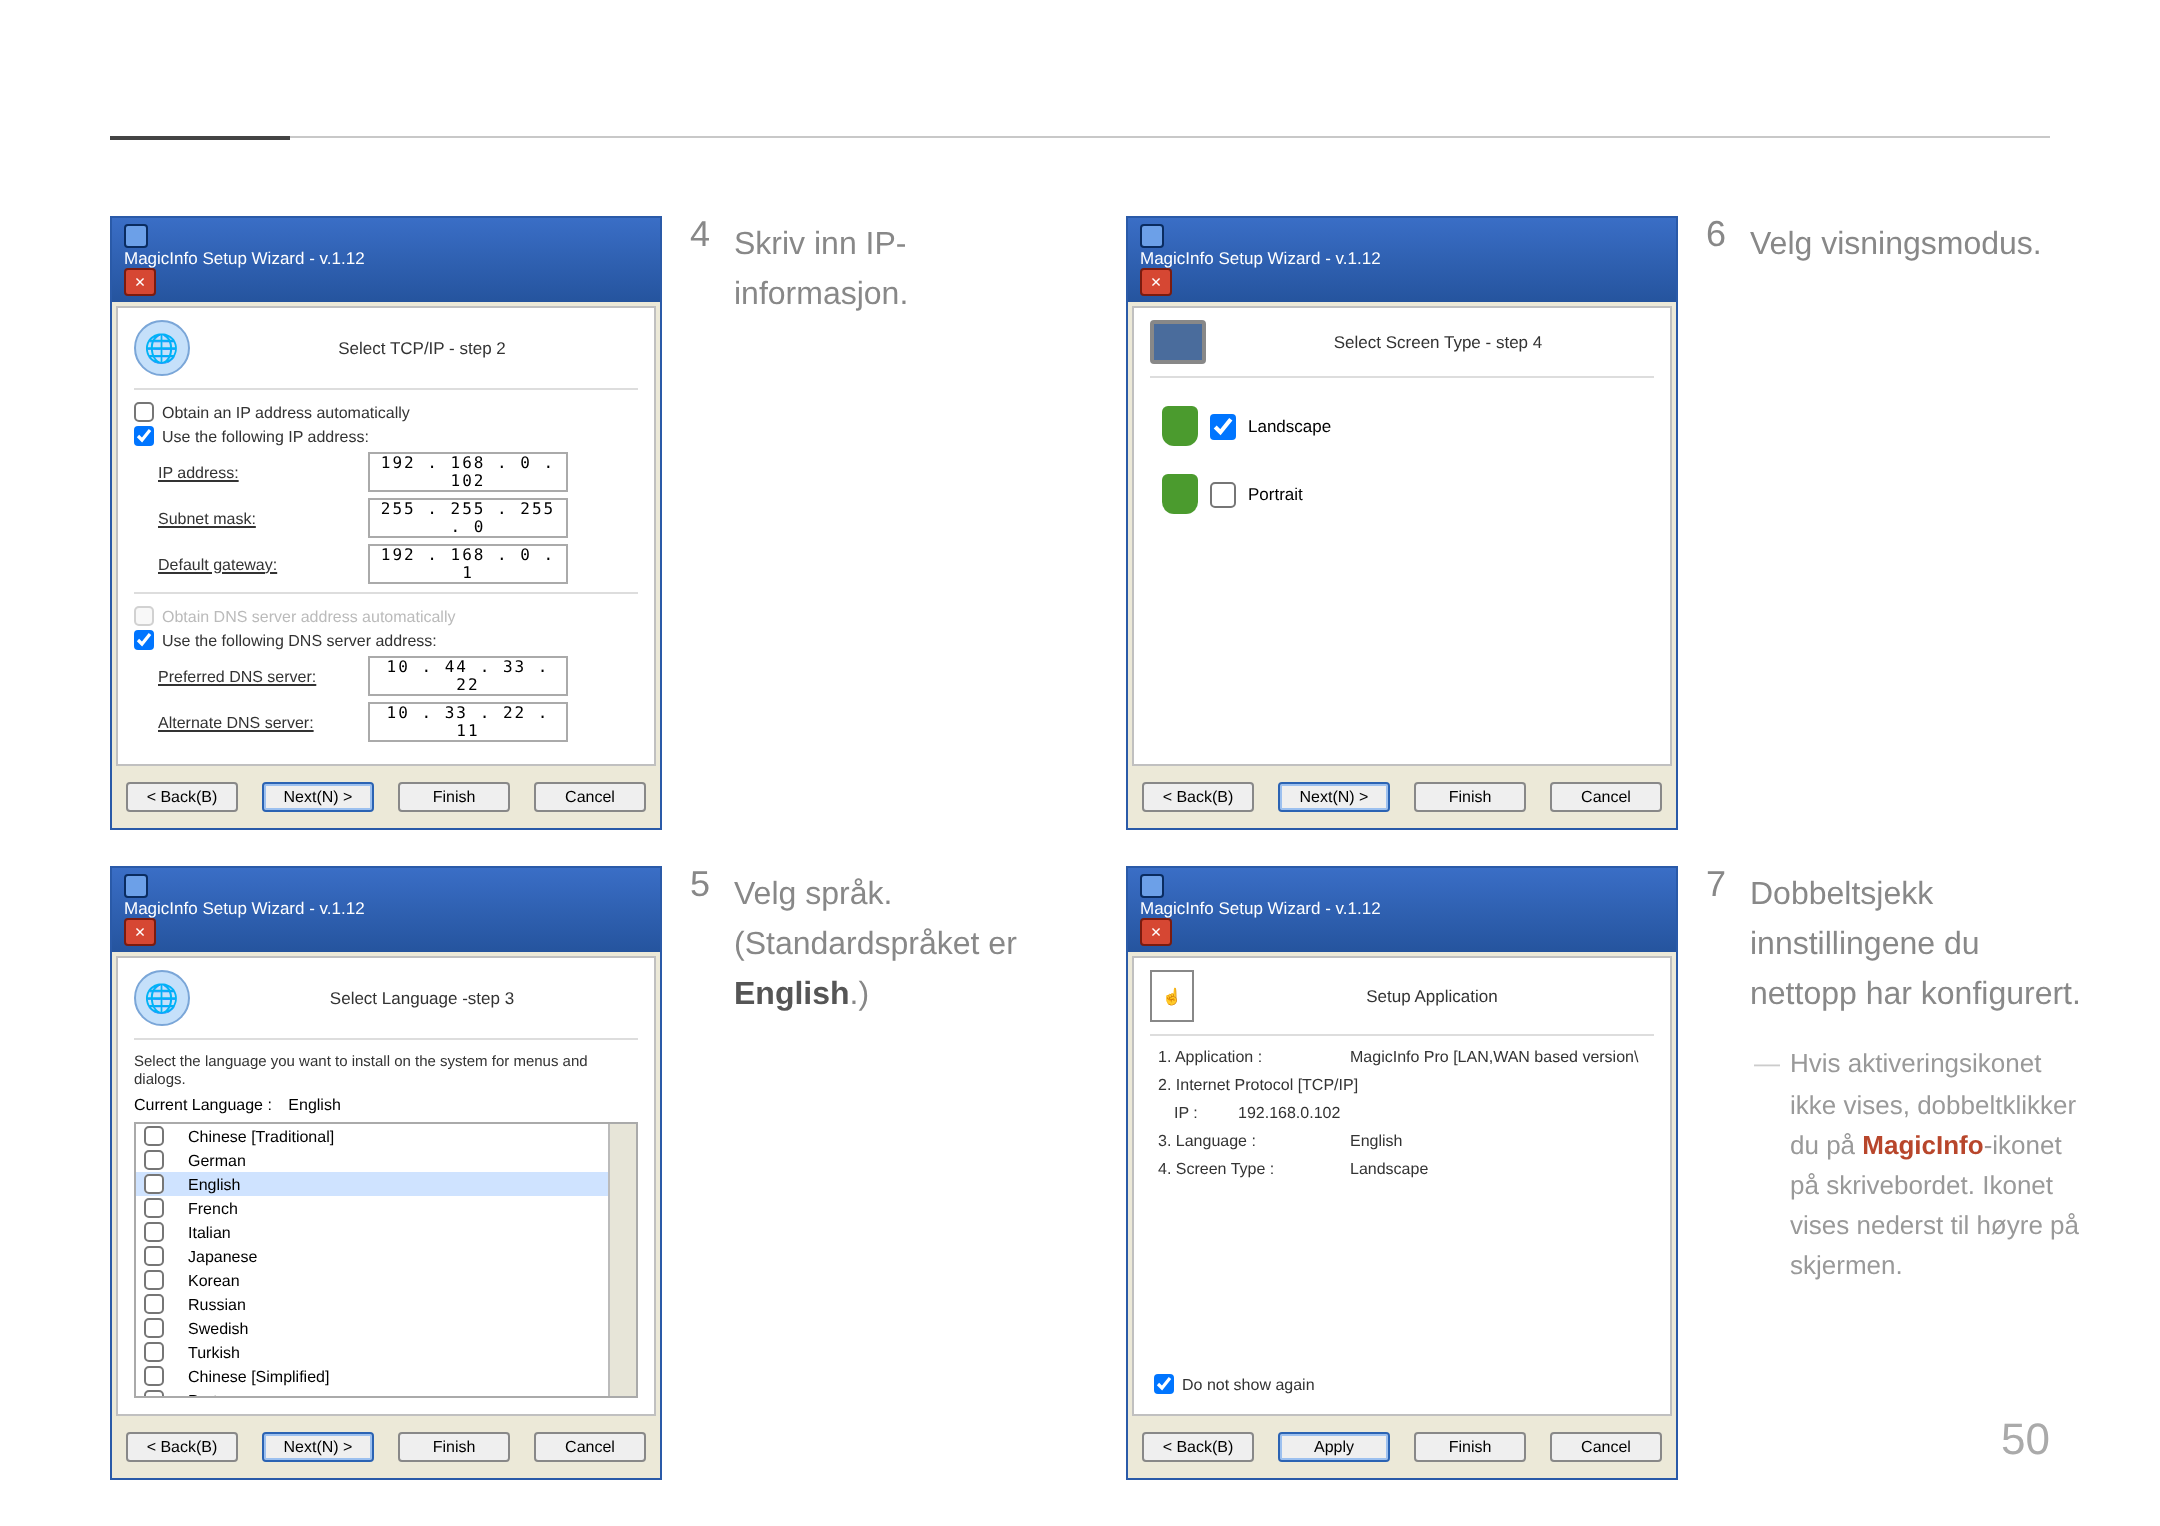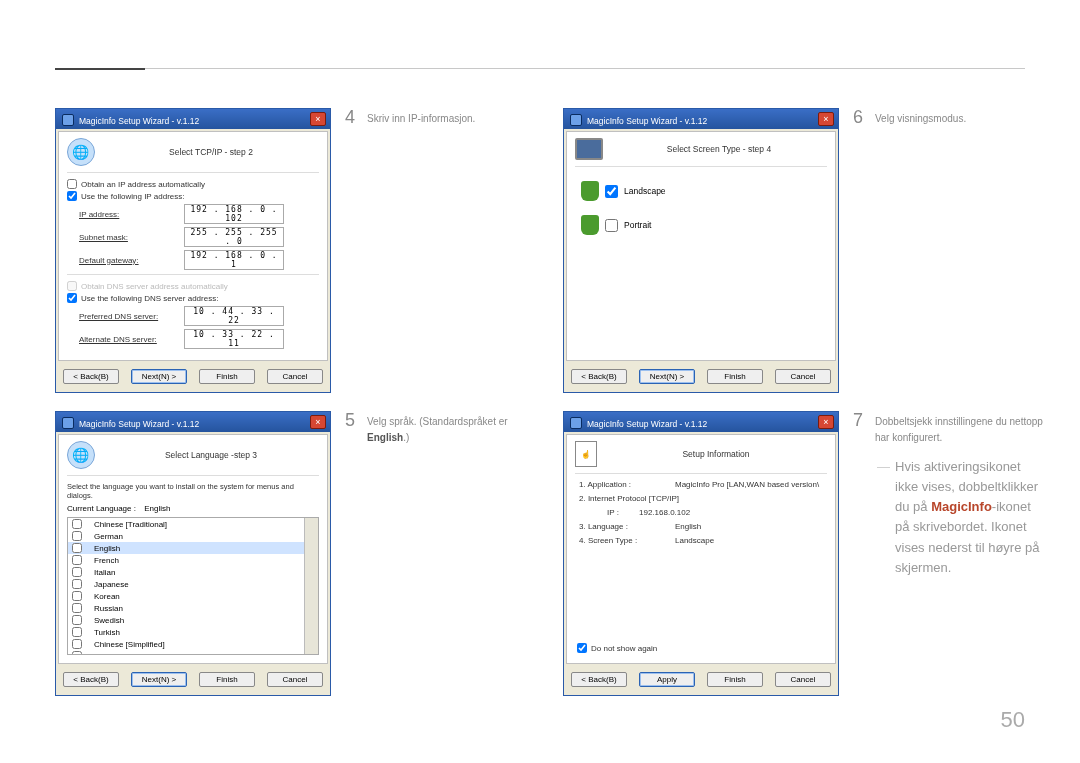--- a/index.html
+++ b/index.html
@@ -56,21 +56,21 @@
   }
   .step-num {
     font-size: 18px;
     color: #888;
     font-weight: 400;
     width: 22px;
     flex-shrink: 0;
     line-height: 1;
   }
   .step-text {
-    font-size: 10px;
+    font-size: 16px;
     color: #888;
     line-height: 1.55;
     padding-top: 3px;
   }
   .step-text b { color: #555; font-weight: 700; }
   .tip {
     font-size: 13px;
     color: #999;
     line-height: 1.55;
     padding-left: 20px;
@@ -89,24 +89,25 @@
   .win {
     width: 276px;
     border: 1px solid #2a5aa8;
     background: #ece9d8;
     font-size: 8px;
     color: #000;
   }
   .titlebar {
     background: linear-gradient(#3a6ec6, #25549e);
     color: #fff;
-    padding: 3px 4px 3px 6px;
+    padding: 3px 22px 3px 6px;
     display: flex;
-    align-items: flex-end;
+    align-items: flex-start;
     font-size: 8.5px;
+    flex-direction: column;
   }
   .titlebar .ticon {
     width: 12px; height: 12px;
     background: #6ca0e8;
     border: 1px solid #0a2c60;
     margin-right: 5px;
     border-radius: 2px;
   }
   .titlebar .title { flex: 1; }
   .titlebar .close {
@@ -169,21 +170,21 @@
     content:"";position:absolute;right:0;top:0;width:13px;height:100%;
     background:#e7e5d8;border-left:1px solid #bbb;
   }
   .lang-item{display:flex;align-items:center;gap:12px;padding:1px 4px;font-size:8px;}
   .lang-item input{width:10px;height:10px;}
   .lang-item.selected{background:#cfe3ff;}
   .screen-opt {display:flex;align-items:center;gap:6px;margin:14px 6px;font-size:8.5px;}
   .screen-opt .tree{width:18px;height:20px;background:#4b9b2e;border-radius:3px 3px 6px 6px;}
   .info-line{font-size:8px;color:#333;margin:5px 4px;}
   .info-line .k{display:inline-block;width:96px;}
-  .info-sub{margin-left:32px;}
+  .info-sub{margin-left:12px;}
   .do-not-show{position:absolute;left:10px;bottom:8px;}
   .monitor-icon{width:28px;height:22px;background:#4a6c9c;border:2px solid #888;border-radius:2px;}
   .hand-icon{width:22px;height:26px;border:1px solid #888;background:#fff;display:flex;align-items:center;justify-content:center;}
 </style>
 </head>
 <body>
 
 <div class="top-rule"></div>
 <div class="short-rule"></div>
 <div class="page-number">50</div>
@@ -392,21 +393,21 @@
     <div class="screenshot-slot">
       <div class="win">
         <div class="titlebar">
           <div class="ticon"></div>
           <div class="title">MagicInfo Setup Wizard - v.1.12</div>
           <div class="close">×</div>
         </div>
         <div class="win-body" style="min-height:230px;">
           <div class="stage-header">
             <div class="hand-icon">☝</div>
-            <div class="title-line">Setup Information</div>
+            <div class="title-line">Setup Application</div>
           </div>
           <hr class="panel-hr">
           <div class="info-line"><span class="k">1. Application :</span><span>MagicInfo Pro [LAN,WAN based version\</span></div>
           <div class="info-line"><span>2. Internet Protocol [TCP/IP]</span></div>
           <div class="info-line info-sub"><span class="k" style="width:32px;">IP :</span><span>192.168.0.102</span></div>
           <div class="info-line"><span class="k">3. Language :</span><span>English</span></div>
           <div class="info-line"><span class="k">4. Screen Type :</span><span>Landscape</span></div>
           <div class="chk do-not-show">
               <input type="checkbox" checked="" style="">
               <span>Do not show again</span>

